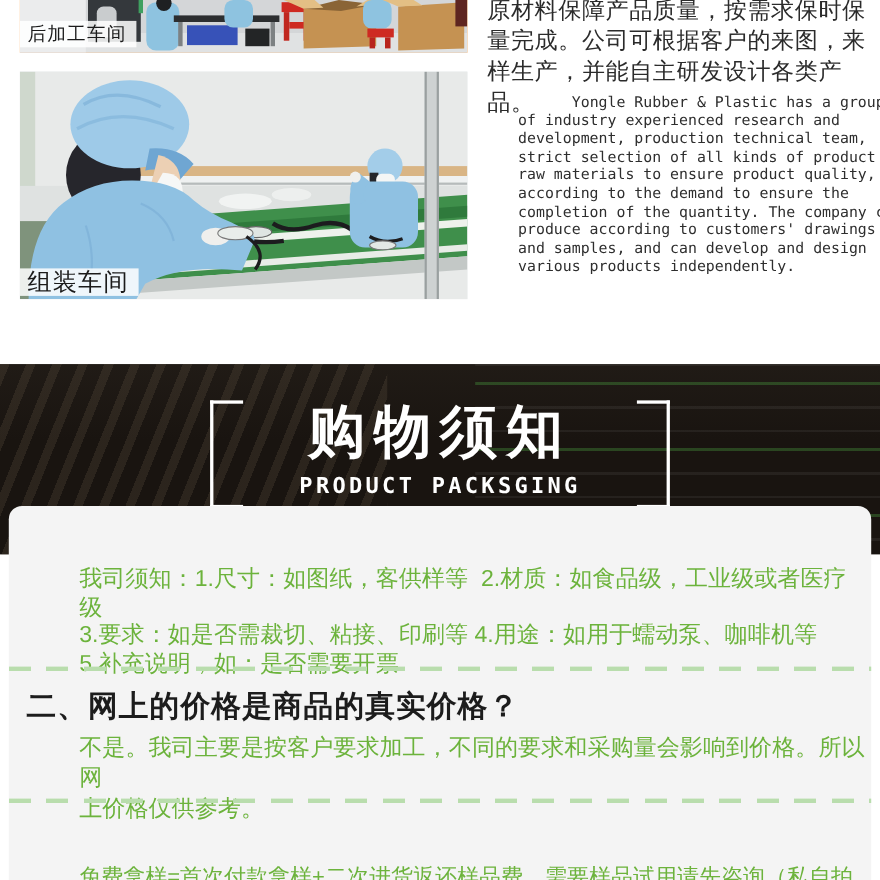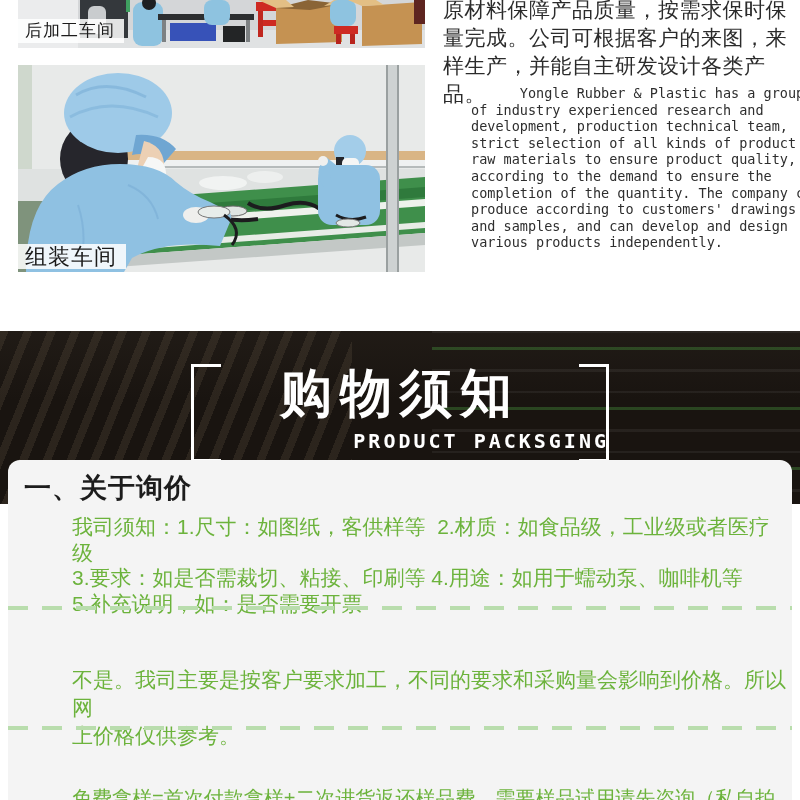--- a/index.html
+++ b/index.html
@@ -53,21 +53,21 @@
   }
   .banner-frame { position:absolute; left:191px; top:33px; width:418px; height:98px; }
   .bracket { position:absolute; top:0; width:30px; height:98px; box-sizing:border-box; }
   .bracket.left  { left:0;  border-left:3px solid #fff;  border-top:3px solid #fff; border-bottom:3px solid #fff; }
   .bracket.right { right:0; border-right:3px solid #fff; border-top:3px solid #fff; border-bottom:3px solid #fff; }
   .banner-title {
     position:absolute; left:0; right:0; top:1px; text-align:center;
     color:#ffffff; font-size:52px; line-height:56px; font-weight:bold; letter-spacing:8px;
   }
   .banner-subtitle {
-    position:absolute; left:0; right:0; top:64px; text-align:right;
+    position:absolute; left:0; right:0; top:64px; text-align:center;
     color:#ffffff; font-family:"DejaVu Sans Mono", monospace;
     font-size:20px; line-height:26px; font-weight:bold; letter-spacing:3px;
   }
 
   
   .faq-card {
     position:absolute; left:8px; top:460px; width:784px; height:340px;
     background:#f4f4f4; border-radius:12px 12px 0 0;
   }
   .faq-heading {
@@ -196,24 +196,24 @@
 <div class="banner">
   <div class="banner-frame">
     <div class="bracket left"></div>
     <div class="bracket right"></div>
     <div class="banner-title">购物须知</div>
     <div class="banner-subtitle">PRODUCT PACKSGING</div>
   </div>
 </div>
 
 <div class="faq-card">
-  <div class="faq-heading h1">一、关于询价</div>
   <div class="faq-body b1">我司须知：1.尺寸：如图纸，客供样等  2.材质：如食品级，工业级或者医疗级
 3.要求：如是否需裁切、粘接、印刷等 4.用途：如用于蠕动泵、咖啡机等
 5.补充说明，如：是否需要开票</div>
   <div class="dash-sep sep1"></div>
 
+  <div class="faq-heading h2">二、网上的价格是商品的真实价格？</div>
   <div class="faq-body b2">不是。我司主要是按客户要求加工，不同的要求和采购量会影响到价格。所以网
 上价格仅供参考。</div>
   <div class="dash-sep sep2"></div>
 
   <div class="faq-body b3">免费拿样=首次付款拿样+二次进货返还样品费，需要样品试用请先咨询（私自拍</div>
 </div>
 
 </body></html>

